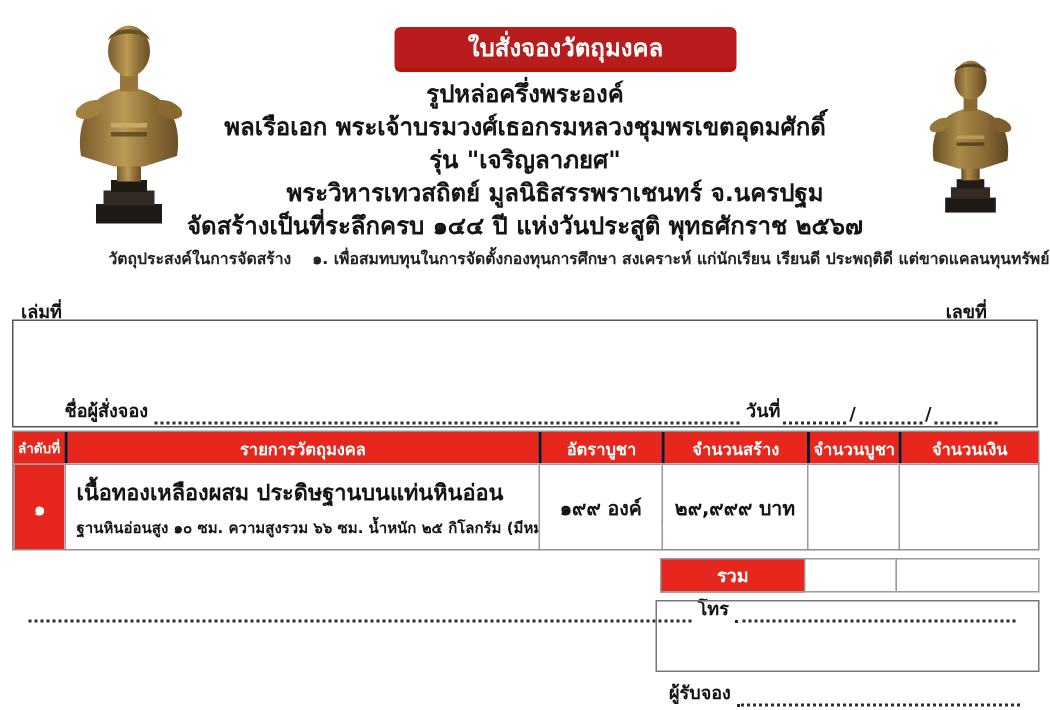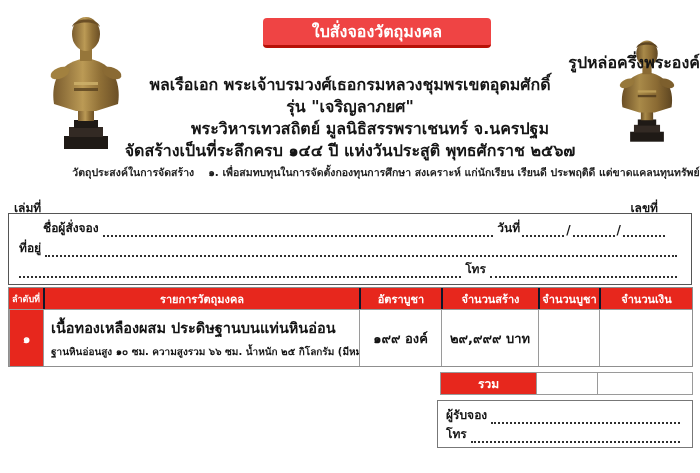--- a/index.html
+++ b/index.html
@@ -4,54 +4,54 @@
 <style>
   html,body { margin:0; padding:0; background:#fff; }
   #page {
     position:relative; width:700px; height:473px; background:#ffffff;
     font-family:"DejaVu Sans","Liberation Sans",sans-serif; color:#141414;
     overflow:hidden;
   }
   
   .banner {
     position:absolute; left:263px; top:18px; width:228px; height:27px;
-    background:#ef4444; border-radius:4px; border-bottom:3px solid #b71208;
+    background:#b91c1c; border-radius:4px; border-bottom:3px solid #b71208;
     display:flex; align-items:center; justify-content:center;
     color:#ffffff; font-weight:bold; font-size:16px;
   }
   
   .bust { position:absolute; }
   .bust-left  { left:36px;  top:6px;  width:100px; height:146px; }
   .bust-right { left:604px; top:32px; width:86px;  height:112px; }
   
   .title-line {
     position:absolute; left:0; width:700px; text-align:center;
     font-weight:bold; font-size:16px; color:#151515; white-space:nowrap;
   }
-  .tl0 { top:50px;  font-size:16px;text-align:right; }
+  .tl0 { top:50px;  font-size:16px; }
   .tl1 { top:72px; }
   .tl2 { top:94px; }
   .tl3 { top:116px;padding-left:20px; }
   .tl4 { top:138px; }
   .objective {
     position:absolute; left:12px; top:164px; width:700px; text-align:center;
     font-size:10.5px; font-weight:bold; color:#222; white-space:nowrap;padding-left:24px;
   }
   .objective .obj-label { margin-right:14px; }
   
   .book-no { position:absolute; left:14px;  top:198px; font-size:12px; font-weight:bold; }
   .doc-no  { position:absolute; right:42px; top:198px; font-size:12px; font-weight:bold; }
   .form-box {
     position:absolute; left:8px; top:213px; width:684px; height:72px;
     border:1px solid #555; box-sizing:border-box;
     display:flex; flex-direction:column; justify-content:space-around;
     padding:3px 10px 5px 10px;
   }
   .frow { display:flex; align-items:flex-end; font-size:12px; font-weight:bold; }
-  .frow .lbl { white-space:nowrap; }
+  .frow .lbl { white-space:nowrap;margin-top:47px; }
   .dotted { flex:1; border-bottom:2px dotted #2e2e2e; height:12px; margin:0 4px; }
   .dseg   { width:42px; border-bottom:2px dotted #2e2e2e; height:12px; margin:0 2px; }
   .indent { margin-left:24px; }
   .row1-pad { padding-right:14px; }
   
   .ord-table {
     position:absolute; left:8px; top:287px; width:685px;
     display:grid; grid-template-columns:34px 316px 82px 97px 61px 1fr;
     border:1px solid #8f8f8f; box-sizing:border-box;
   }

